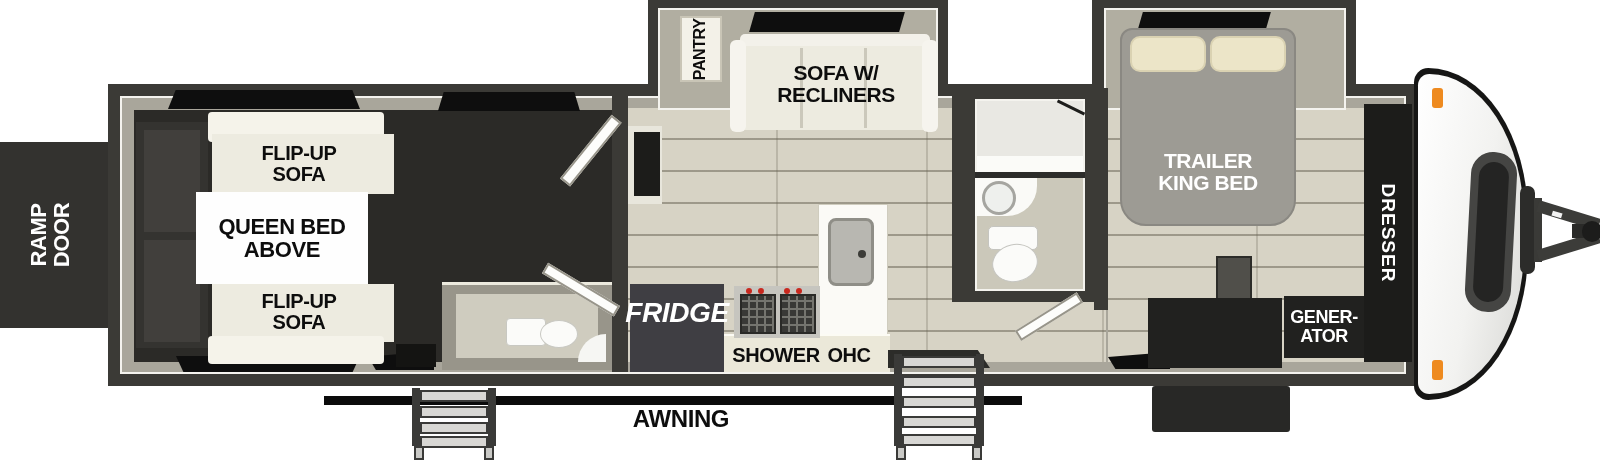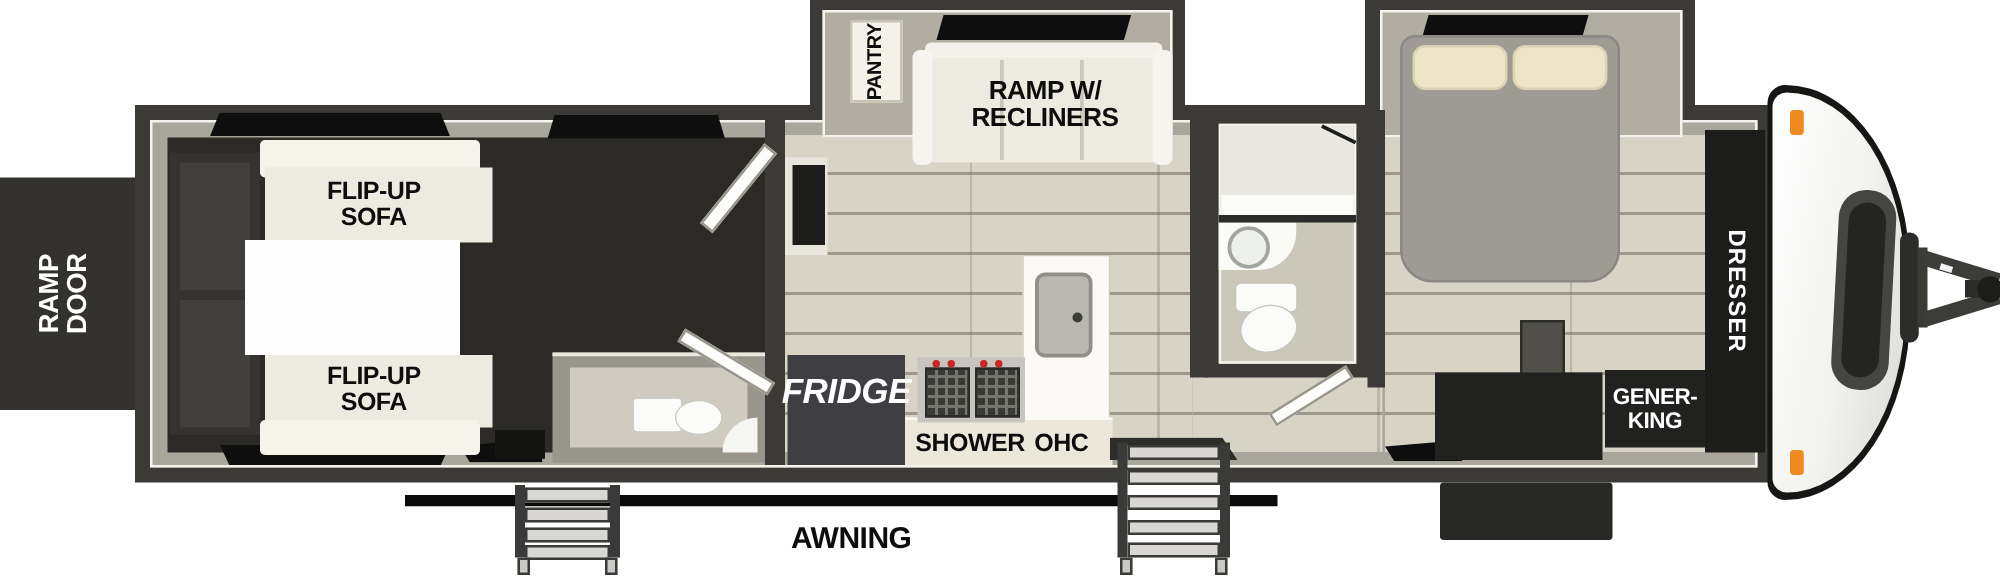--- a/index.html
+++ b/index.html
@@ -31,21 +31,21 @@
       repeating-linear-gradient(90deg,transparent 0 6px,#75756f 6px 8px);
     border:2px solid #2a2a27;}
   .knob{width:6px;height:6px;border-radius:50%;background:#c8281e;z-index:22;}
 </style>
 </head>
 <body>
 
 <div id="plan">
 
   <div style="left:324px;top:396px;width:698px;height:9px;background:#0b0b0b;z-index:5;"></div>
-  <div class="lbl" style="left:601px;top:416px;width:160px;height:30px;font-size:24px;">AWNING</div>
+  <div class="lbl" style="left:601px;top:404px;width:160px;height:30px;font-size:24px;">AWNING</div>
 
   <div style="left:0;top:142px;width:112px;height:186px;background:#33322f;"></div>
   <div class="lbl white" style="left:5px;top:207px;width:90px;height:56px;font-size:22px;transform:rotate(-90deg);">RAMP
 DOOR</div>
 
   <div style="left:1152px;top:386px;width:138px;height:46px;background:#282826;border-radius:3px;"></div>
 
   <div class="wall" style="left:108px;top:84px;width:1310px;height:302px;"></div>
   <div class="beige" style="left:120px;top:96px;width:1286px;height:278px;border:2px solid #f4f3ee;"></div>
 
@@ -56,20 +56,22 @@
   <div class="win" style="left:168px;top:90px;width:192px;height:19px;clip-path:polygon(4% 0,96% 0,100% 100%,0 100%);"></div>
   <div class="win" style="left:438px;top:92px;width:142px;height:19px;clip-path:polygon(4% 0,96% 0,100% 100%,0 100%);"></div>
   <div class="win" style="left:176px;top:356px;width:184px;height:16px;clip-path:polygon(0 0,100% 0,96% 100%,4% 100%);"></div>
   <div class="win" style="left:368px;top:351px;width:66px;height:19px;clip-path:polygon(0 30%,100% 0,100% 100%,12% 100%);"></div>
 
   <div style="left:208px;top:112px;width:176px;height:30px;background:#f5f3ea;border-radius:4px;z-index:14;"></div>
   <div class="white-furn" style="left:212px;top:134px;width:182px;height:60px;z-index:14;"></div>
   <div class="lbl" style="left:219px;top:140px;width:160px;height:48px;font-size:20px;">FLIP-UP
 SOFA</div>
   <div style="left:196px;top:192px;width:172px;height:92px;background:#fefefe;z-index:14;"></div>
+  <div class="lbl" style="left:196px;top:192px;width:172px;height:92px;font-size:22px;">QUEEN BED
+ABOVE</div>
   <div class="white-furn" style="left:212px;top:284px;width:182px;height:58px;z-index:14;"></div>
   <div style="left:208px;top:336px;width:176px;height:28px;background:#f5f3ea;border-radius:4px;z-index:14;"></div>
   <div class="lbl" style="left:219px;top:288px;width:160px;height:48px;font-size:20px;">FLIP-UP
 SOFA</div>
   <div style="left:396px;top:344px;width:40px;height:23px;background:#141412;z-index:15;"></div>
 
   <div style="left:442px;top:282px;width:170px;height:88px;background:#98958a;border-top:3px solid #eceade;z-index:14;"></div>
   <div style="left:456px;top:294px;width:142px;height:64px;background:#cfccbf;z-index:15;"></div>
   <div style="left:506px;top:318px;width:40px;height:28px;background:#fbfbf9;border:1px solid #c8c8c2;border-radius:4px;z-index:16;"></div>
   <div style="left:540px;top:320px;width:38px;height:28px;background:#fbfbf9;border:1px solid #c8c8c2;border-radius:50%;z-index:16;"></div>
@@ -89,21 +91,21 @@
   <div class="slide-inner" style="left:658px;top:8px;width:280px;height:102px;"></div>
   <div class="win" style="left:752px;top:12px;width:150px;height:20px;transform:skewX(-16deg);"></div>
   <div style="left:680px;top:16px;width:42px;height:66px;background:#f3f1e8;border:2px solid #c9c5b6;z-index:14;"></div>
   <div class="lbl" style="left:666px;top:38px;width:70px;height:22px;"><span style="position:static;transform:rotate(-90deg);font-size:16px;font-weight:bold;">PANTRY</span></div>
   <div style="left:730px;top:40px;width:16px;height:92px;background:#f6f4ee;border-radius:6px;z-index:15;"></div>
   <div style="left:922px;top:40px;width:16px;height:92px;background:#f6f4ee;border-radius:6px;z-index:15;"></div>
   <div style="left:740px;top:34px;width:190px;height:24px;background:#f3f1ea;border-radius:5px;z-index:14;"></div>
   <div class="white-furn" style="left:736px;top:46px;width:196px;height:84px;border-radius:6px;z-index:14;"></div>
   <div style="left:800px;top:48px;width:3px;height:80px;background:#cbc8bb;z-index:15;"></div>
   <div style="left:864px;top:48px;width:3px;height:80px;background:#cbc8bb;z-index:15;"></div>
-  <div class="lbl" style="left:756px;top:60px;width:160px;height:48px;font-size:21px;">RAMP W/
+  <div class="lbl" style="left:756px;top:60px;width:160px;height:48px;font-size:21px;">SOFA W/
 RECLINERS</div>
 
   <div style="left:818px;top:204px;width:70px;height:146px;background:#fbfaf6;border:1px solid #cfccbe;z-index:14;"></div>
   <div style="left:828px;top:218px;width:46px;height:68px;background:#b8b7b1;border:3px solid #8f8e87;border-radius:8px;z-index:15;"></div>
   <div style="left:858px;top:250px;width:8px;height:8px;border-radius:50%;background:#3c3c38;z-index:16;"></div>
   <div style="left:630px;top:284px;width:94px;height:88px;background:#3f3e43;z-index:20;"></div>
   <div class="lbl white" style="left:632px;top:300px;width:90px;height:26px;font-size:28px;font-style:italic;">FRIDGE</div>
   <div style="left:734px;top:286px;width:86px;height:52px;background:#c6c5bf;z-index:20;"></div>
   <div class="grate" style="left:740px;top:294px;width:36px;height:40px;z-index:21;"></div>
   <div class="grate" style="left:780px;top:294px;width:36px;height:40px;z-index:21;"></div>
@@ -152,26 +154,28 @@
   <div class="door" style="left:1018px;top:330px;width:73px;height:12px;transform:rotate(-32deg);"></div>
   <div class="wall" style="left:1094px;top:88px;width:14px;height:222px;z-index:16;"></div>
 
   <div class="floor-light" style="left:1108px;top:108px;width:296px;height:254px;"></div>
   <div class="wall" style="left:1092px;top:0;width:264px;height:96px;"></div>
   <div class="slide-inner" style="left:1104px;top:8px;width:242px;height:102px;"></div>
   <div class="win" style="left:1140px;top:12px;width:128px;height:20px;transform:skewX(-16deg);"></div>
   <div style="left:1120px;top:28px;width:176px;height:198px;background:#9d9b94;border:2px solid #8a8882;border-radius:12px 12px 26px 26px;z-index:14;"></div>
   <div style="left:1130px;top:36px;width:76px;height:36px;background:#ece5c8;border:2px solid #dad2b2;border-radius:10px;z-index:15;"></div>
   <div style="left:1210px;top:36px;width:76px;height:36px;background:#ece5c8;border:2px solid #dad2b2;border-radius:10px;z-index:15;"></div>
+  <div class="lbl white" style="left:1128px;top:148px;width:160px;height:48px;font-size:21px;">TRAILER
+KING BED</div>
   <div style="left:1216px;top:256px;width:36px;height:46px;background:#504f4a;border:2px solid #2c2c29;z-index:15;"></div>
   <div class="win" style="left:1108px;top:352px;width:62px;height:17px;clip-path:polygon(0 30%,100% 0,100% 100%,12% 100%);"></div>
   <div class="blackbox" style="left:1148px;top:298px;width:134px;height:70px;"></div>
   <div class="blackbox" style="left:1284px;top:296px;width:80px;height:62px;"></div>
   <div class="lbl white" style="left:1284px;top:296px;width:80px;height:62px;font-size:18px;">GENER-
-KING</div>
+ATOR</div>
   <div style="left:1364px;top:104px;width:48px;height:258px;background:#1c1c1a;z-index:20;"></div>
   <div class="lbl white" style="left:1364px;top:104px;width:48px;height:258px;"><span style="position:static;transform:rotate(90deg);font-size:19px;font-weight:bold;letter-spacing:1px;">DRESSER</span></div>
 
   <div style="left:1414px;top:68px;width:114px;height:332px;background:#161615;border-radius:16px 112px 112px 16px / 16px 168px 168px 16px;z-index:24;"></div>
   <div style="left:1418px;top:74px;width:106px;height:320px;background:linear-gradient(100deg,#ffffff 0%,#f2f2f0 55%,#d8d8d5 100%);border-radius:12px 100px 100px 12px / 12px 155px 155px 12px;z-index:25;"></div>
   <div style="left:1432px;top:88px;width:11px;height:20px;background:#ee8a1f;border-radius:3px;z-index:26;"></div>
   <div style="left:1432px;top:360px;width:11px;height:20px;background:#ee8a1f;border-radius:3px;z-index:26;"></div>
   <div style="left:1468px;top:152px;width:46px;height:160px;background:#454543;border-radius:22px;transform:rotate(3deg);z-index:26;"></div>
   <div style="left:1476px;top:162px;width:30px;height:140px;background:#242423;border-radius:16px;transform:rotate(3deg);z-index:27;"></div>
 

